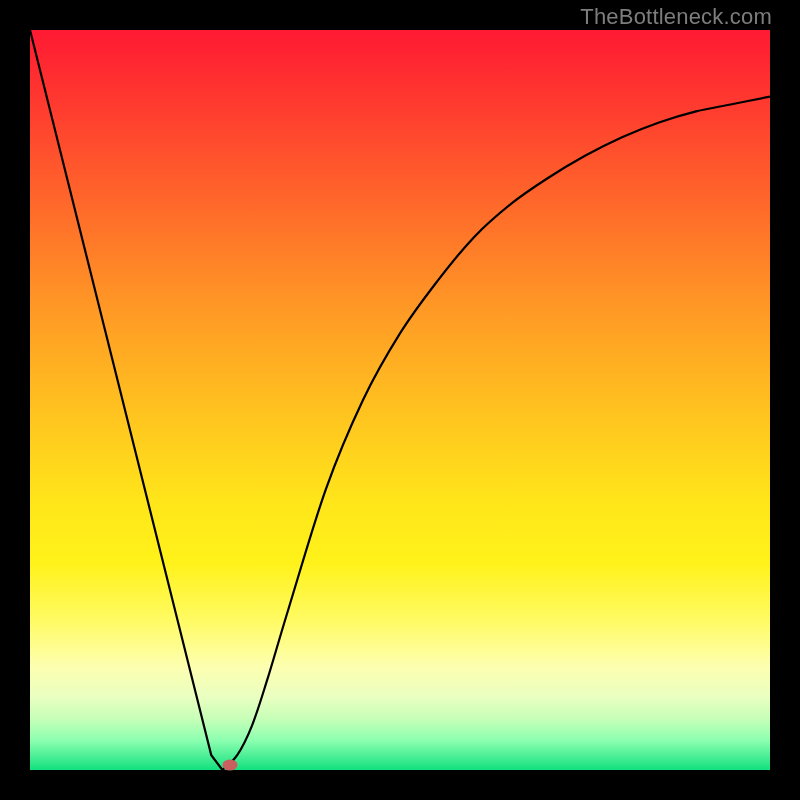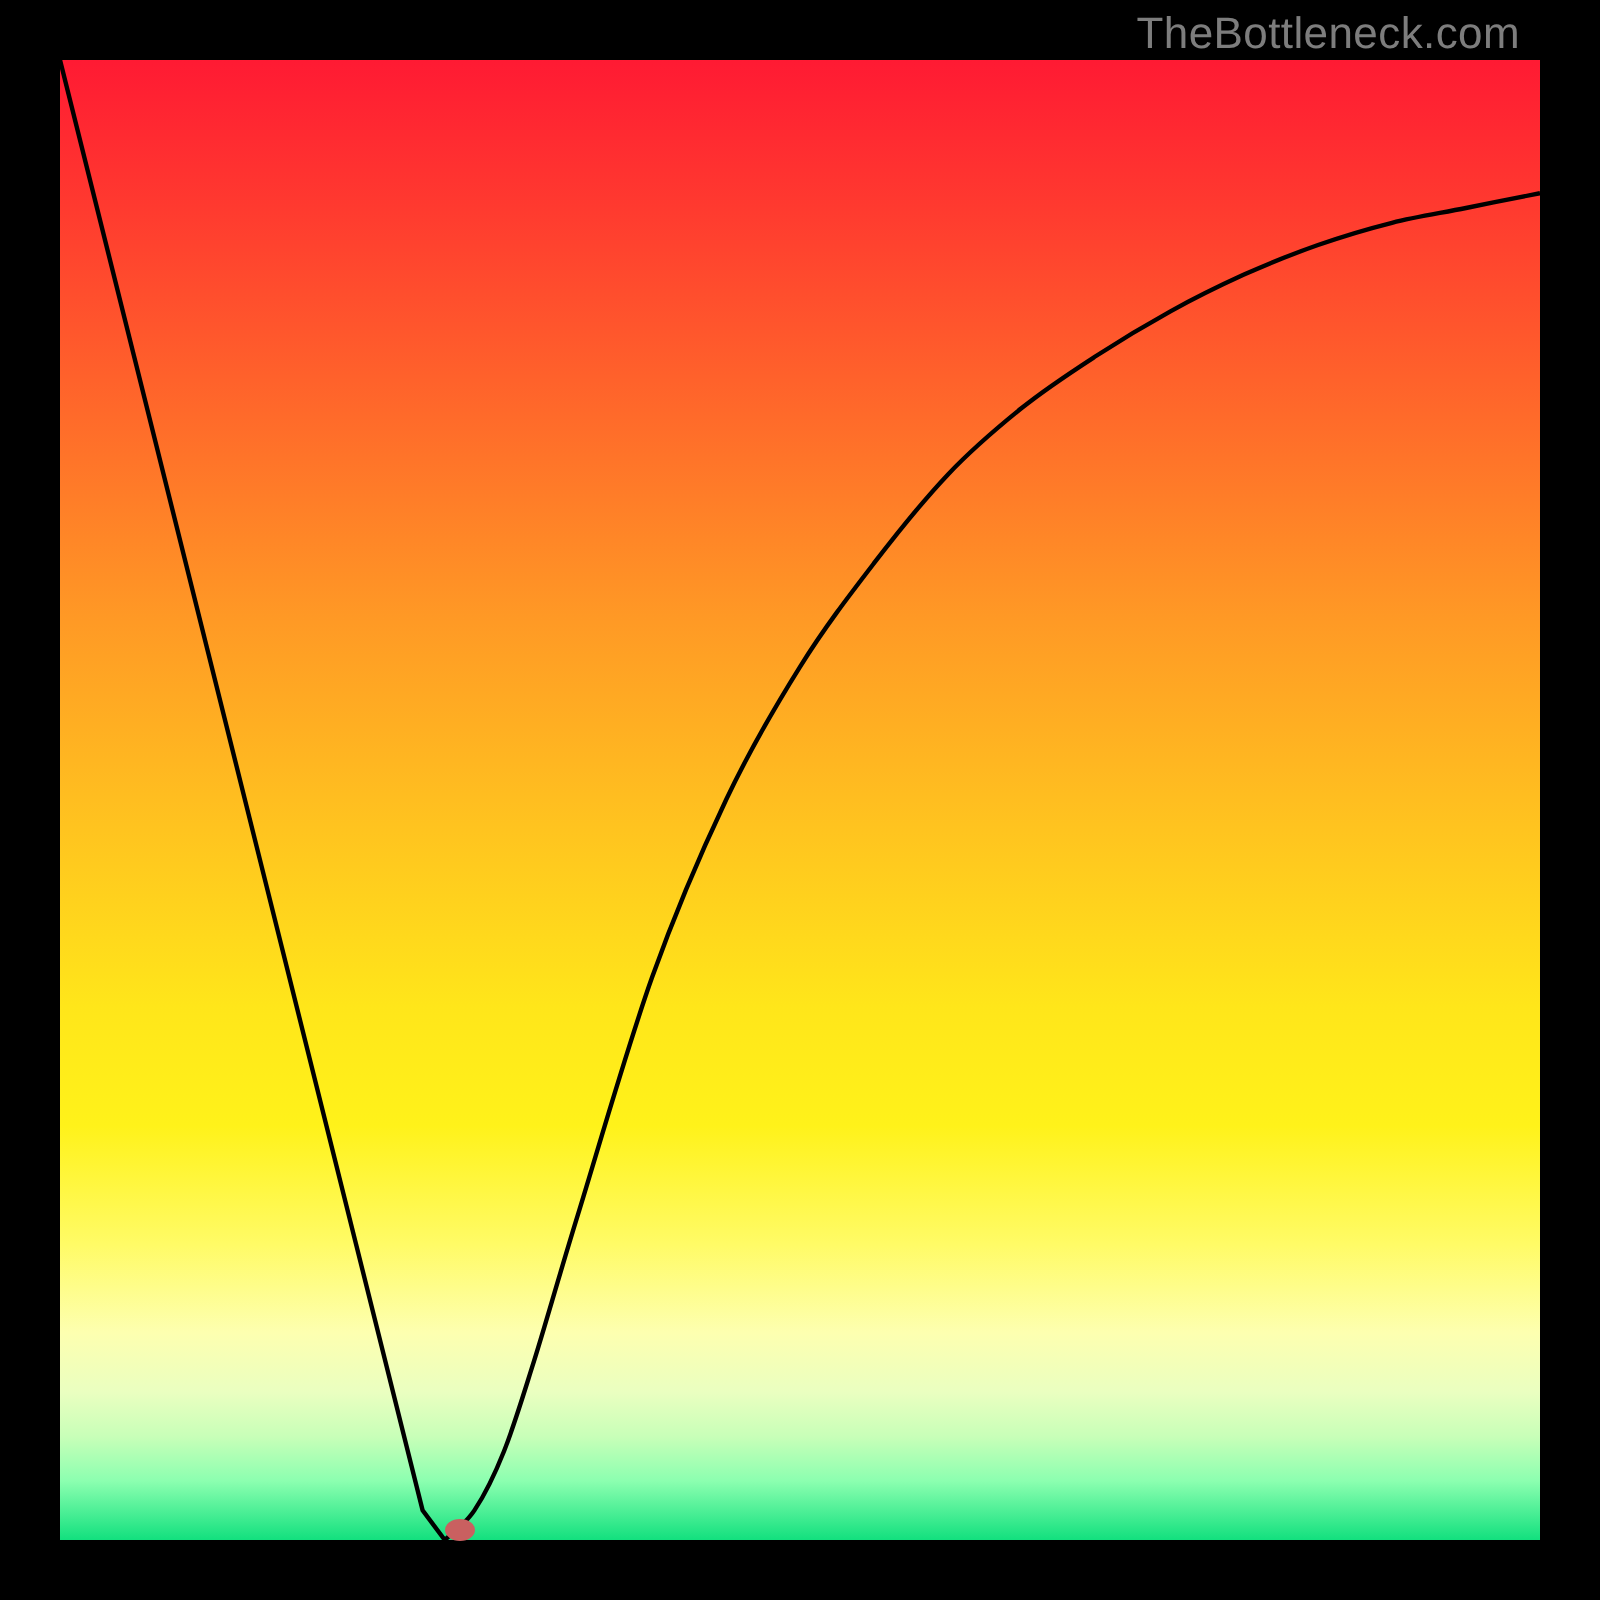--- a/index.html
+++ b/index.html
@@ -35,21 +35,21 @@
       #fdffb0 86%,
       #eaffc0 90%,
       #c8ffb8 93%,
       #8cffb0 96%,
       #12e07e 100%
     );
   }
   .watermark {
     position: absolute;
     top: 4px;
-    right: 40px;
+    right: 28px;
     color: #7d7d7d;
     font-size: 22px;
     font-weight: 500;
     letter-spacing: 0.2px;
     user-select: none;
   }
   svg.curve {
     position: absolute;
     left: 0;
     top: 0;

